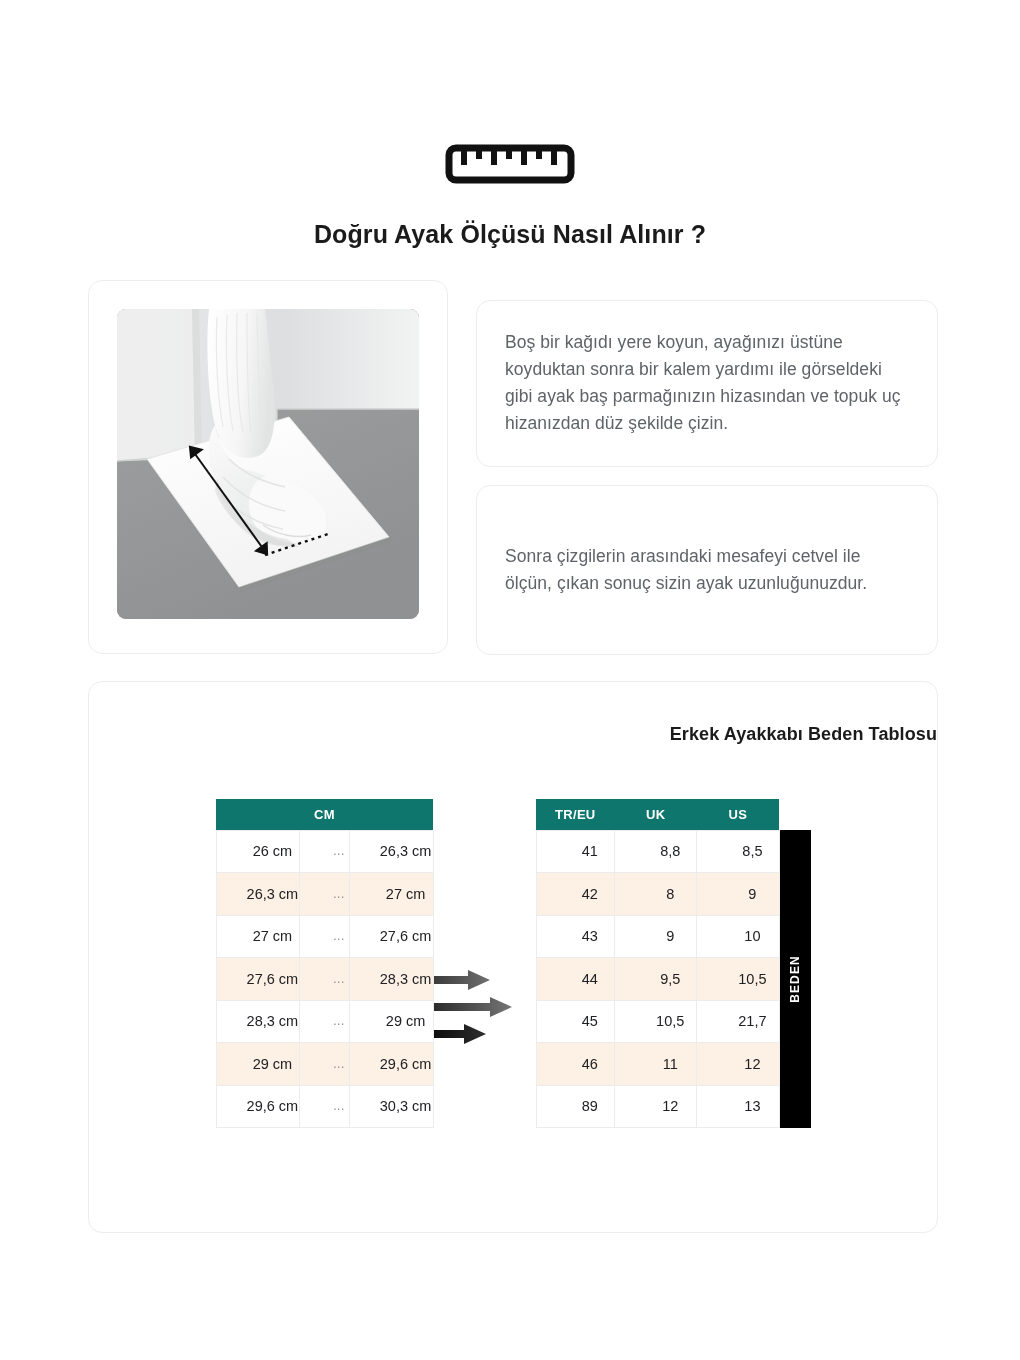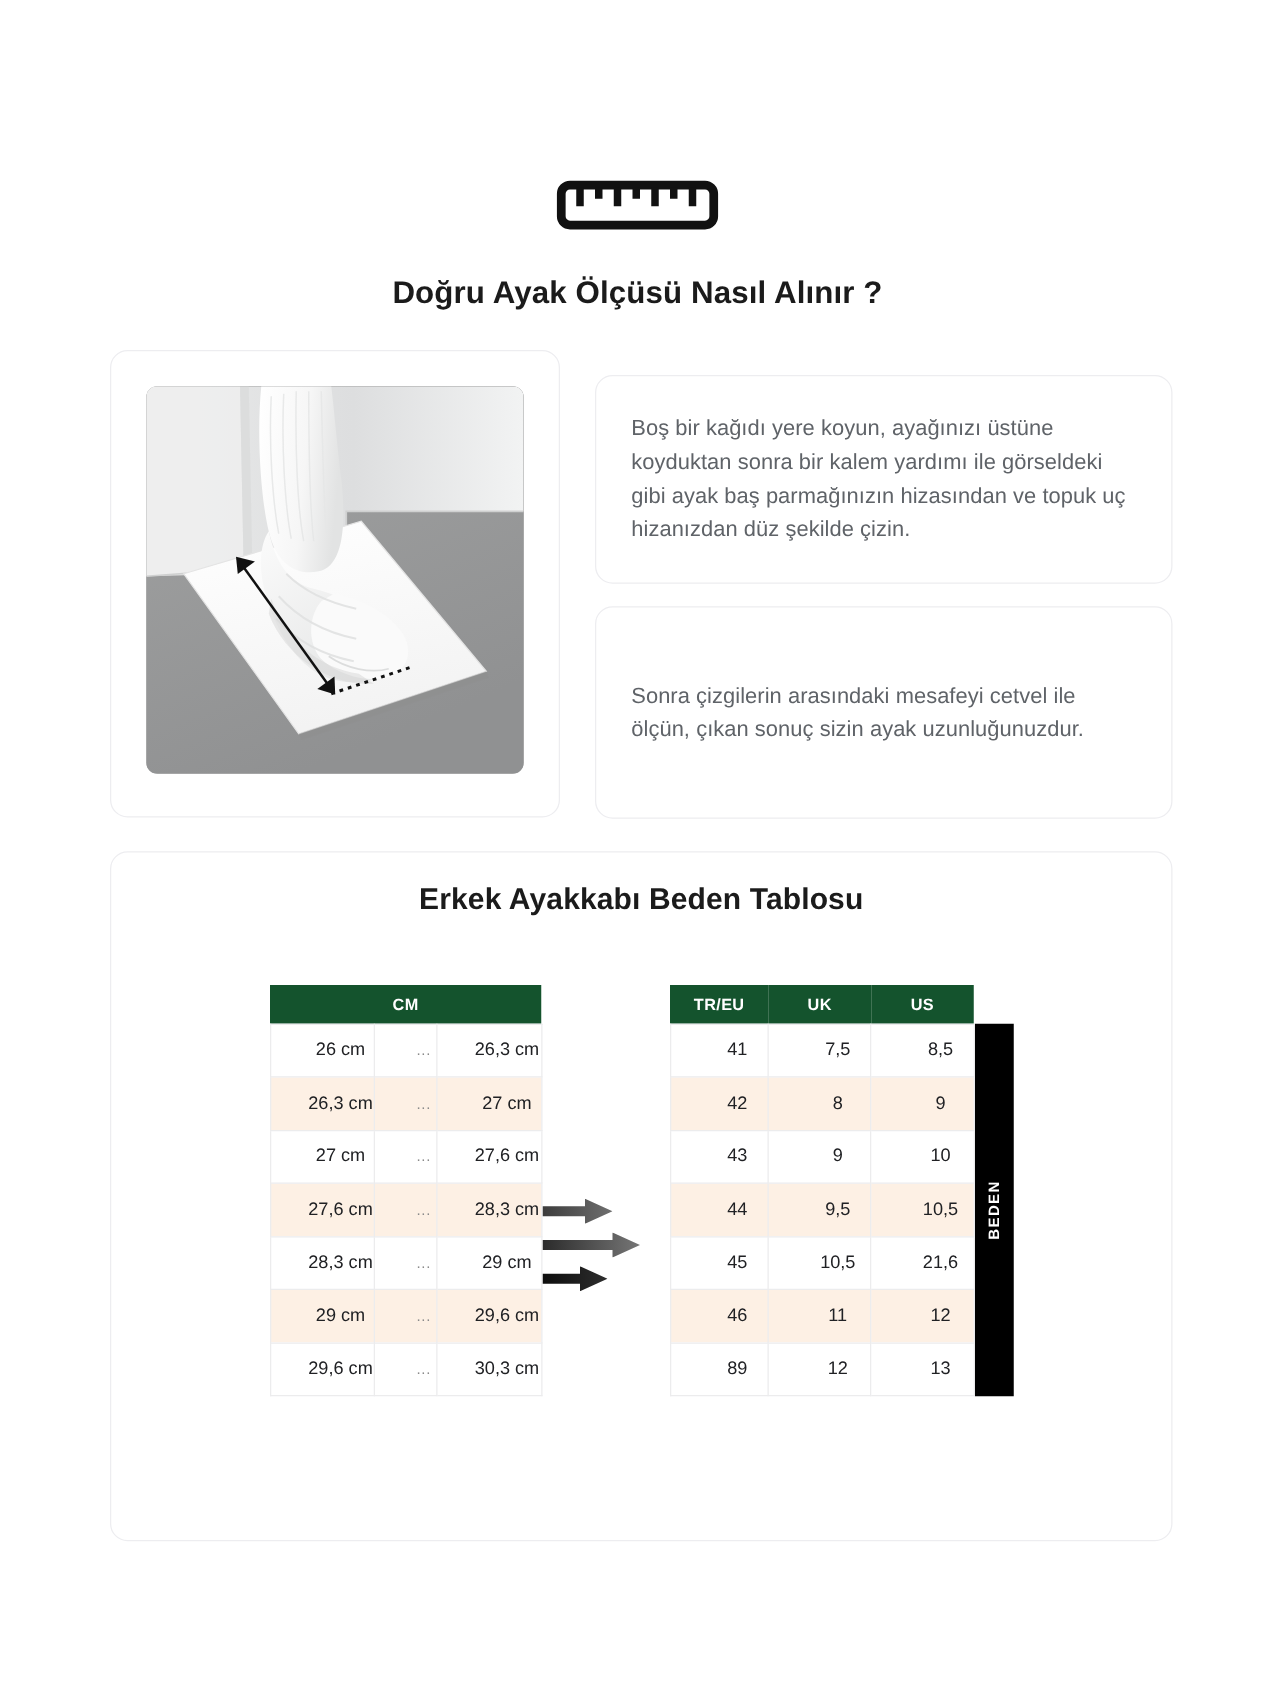--- a/index.html
+++ b/index.html
@@ -110,23 +110,23 @@
     top: 681px;
     left: 88px;
     width: 850px;
     height: 552px;
     border: 1px solid #ededf0;
     border-radius: 14px;
     background: #fff;
   }
 
   .chart-title {
-    margin-top: 24px;
-    text-align: center;
-    font-size: 24px;
+    margin-top: 42px;
+    text-align: right;
+    font-size: 18px;
     font-weight: bold;
     color: #1b1b1b;
     letter-spacing: 0.1px;
   }
 
   .tables-wrap {
     position: relative;
     margin-top: 54px;
     display: flex;
     justify-content: center;
@@ -137,21 +137,21 @@
   table {
     border-collapse: collapse;
     font-size: 14.5px;
     color: #202124;
   }
 
   .cm-table { width: 218px; }
   .size-table { width: 244px; }
 
   thead th {
-    background: #14532d;
+    background: #0f766e;
     color: #ffffff;
     font-size: 13px;
     font-weight: bold;
     height: 31px;
     letter-spacing: 0.3px;
     border: none;
   }
 
   tbody td {
     height: 42.5px;
@@ -413,42 +413,42 @@
           <thead>
             <tr>
               <th>TR/EU</th>
               <th>UK</th>
               <th>US</th>
             </tr>
           </thead>
           <tbody>
             <tr>
               <td>41</td>
-              <td>7,5</td>
+              <td>8,8</td>
               <td>8,5</td>
             </tr>
             <tr class="alt">
               <td>42</td>
               <td>8</td>
               <td>9</td>
             </tr>
             <tr>
               <td>43</td>
               <td>9</td>
               <td>10</td>
             </tr>
             <tr class="alt">
               <td>44</td>
               <td>9,5</td>
               <td>10,5</td>
             </tr>
             <tr>
               <td>45</td>
               <td>10,5</td>
-              <td>21,6</td>
+              <td>21,7</td>
             </tr>
             <tr class="alt">
               <td>46</td>
               <td>11</td>
               <td>12</td>
             </tr>
             <tr>
               <td>89</td>
               <td>12</td>
               <td>13</td>

